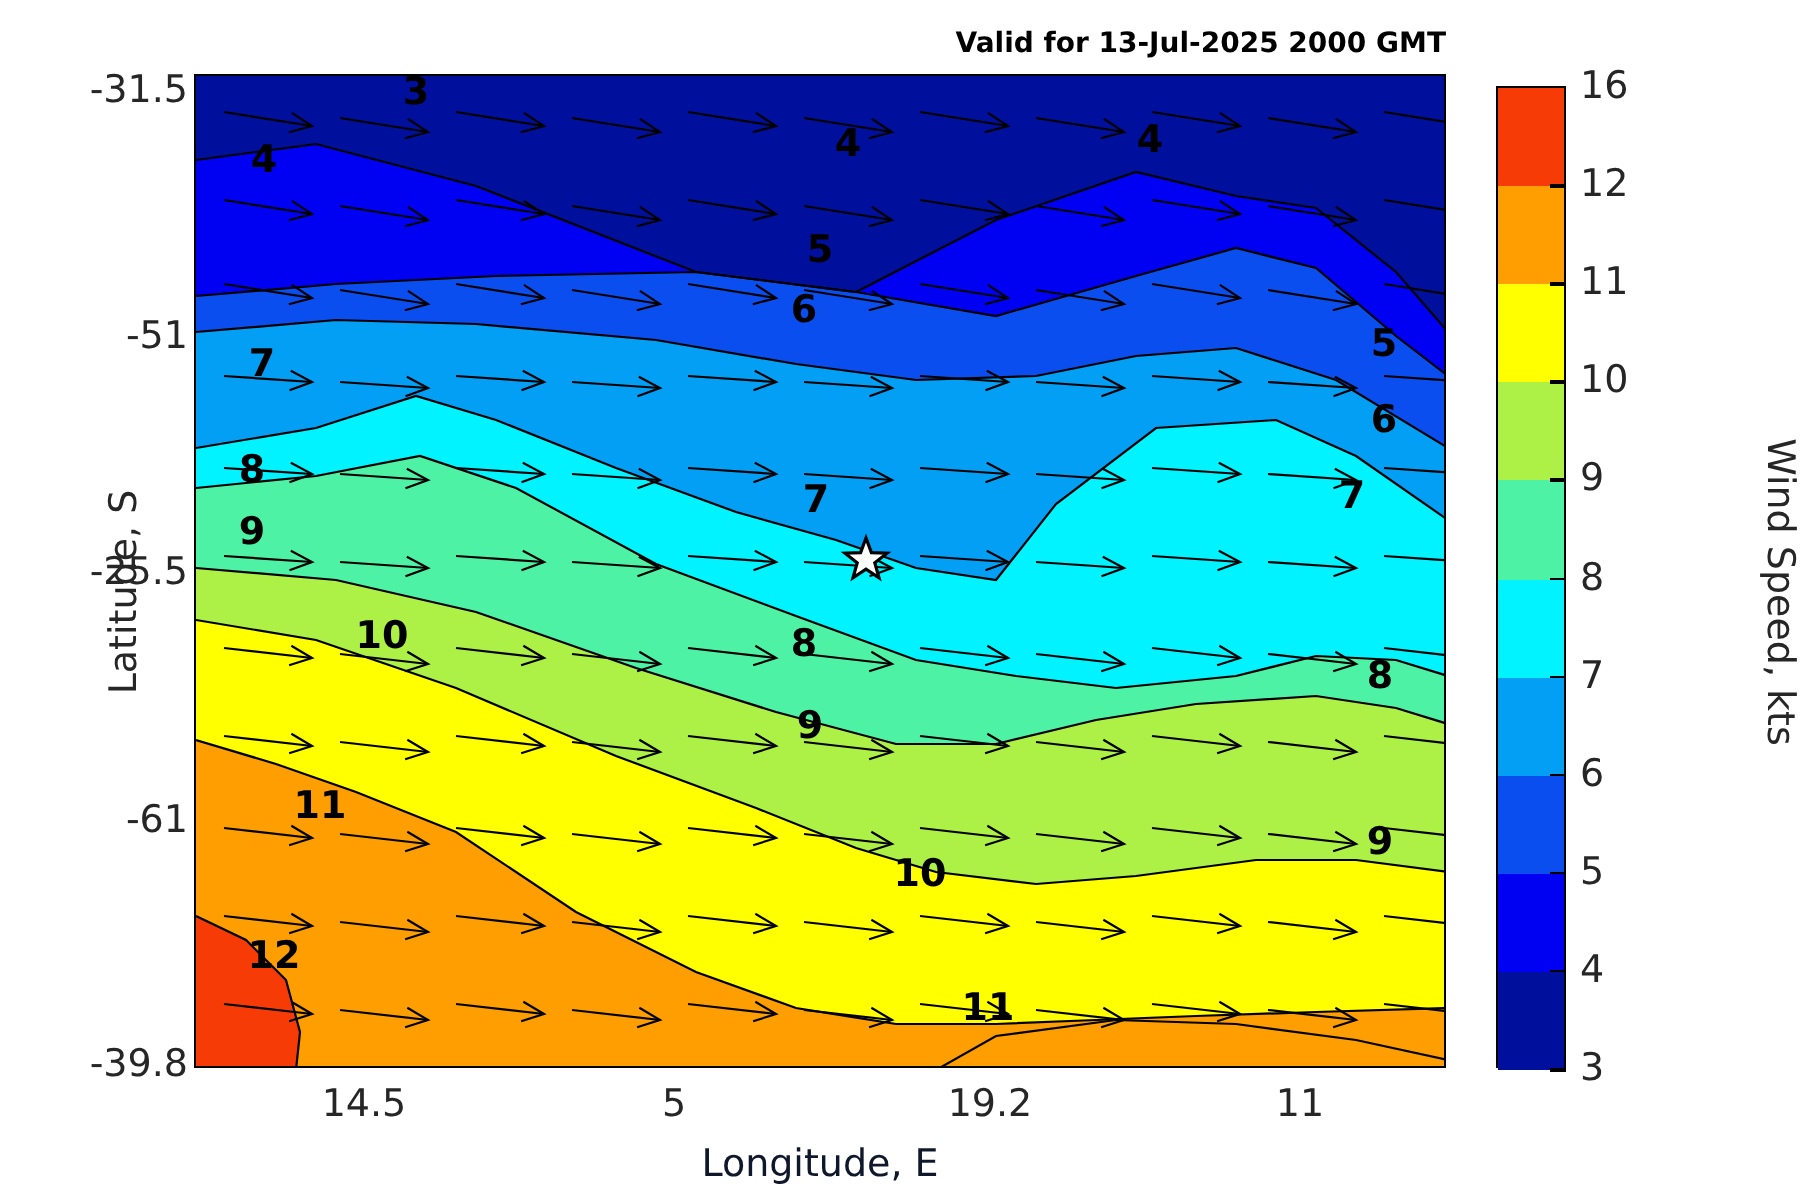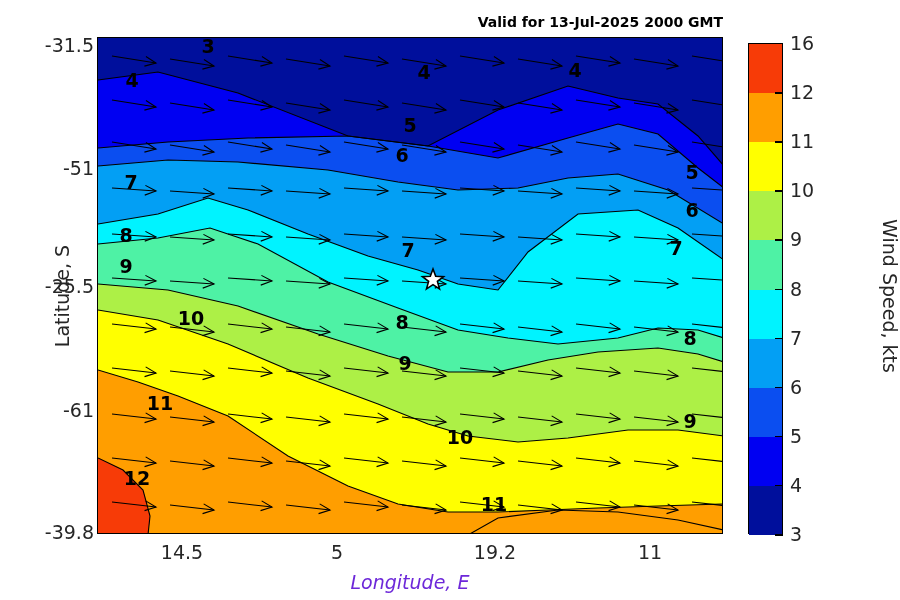--- a/index.html
+++ b/index.html
@@ -14,21 +14,21 @@
         border:1.6px solid #000;box-sizing:border-box;overflow:hidden;}
   .plot svg{position:absolute;left:0;top:0;}
 
   .ytick,.xtick{position:absolute;font-size:19px;color:#262626;white-space:nowrap;}
   .ytick{right:806px;text-align:right;transform:translateY(-50%);}
   .xtick{top:541px;transform:translateX(-50%);}
 
   .ylabel{position:absolute;left:-38px;top:285px;width:200px;text-align:center;
           font-size:19px;color:#262626;transform:rotate(-90deg);transform-origin:50% 50%;}
   .xlabel{position:absolute;left:97px;top:571px;width:626px;text-align:center;
-          font-size:19px;color:#6d28d9;font-style:italic;}
+          font-size:19px;color:#0f172a;}
 
   .cbar{position:absolute;left:748px;top:43px;width:35px;height:491px;
         border:1.4px solid #000;box-sizing:border-box;}
   .cbseg{position:absolute;left:0;width:100%;}
   .cbtick{position:absolute;left:40px;font-size:19px;color:#262626;
           transform:translateY(-50%);white-space:nowrap;}
   .cbmark{position:absolute;left:27px;width:8px;height:1.5px;background:#000;}
   .cblabel{position:absolute;left:760px;top:285px;width:260px;text-align:center;
            font-size:19px;color:#262626;transform:rotate(90deg);transform-origin:50% 50%;}
 

